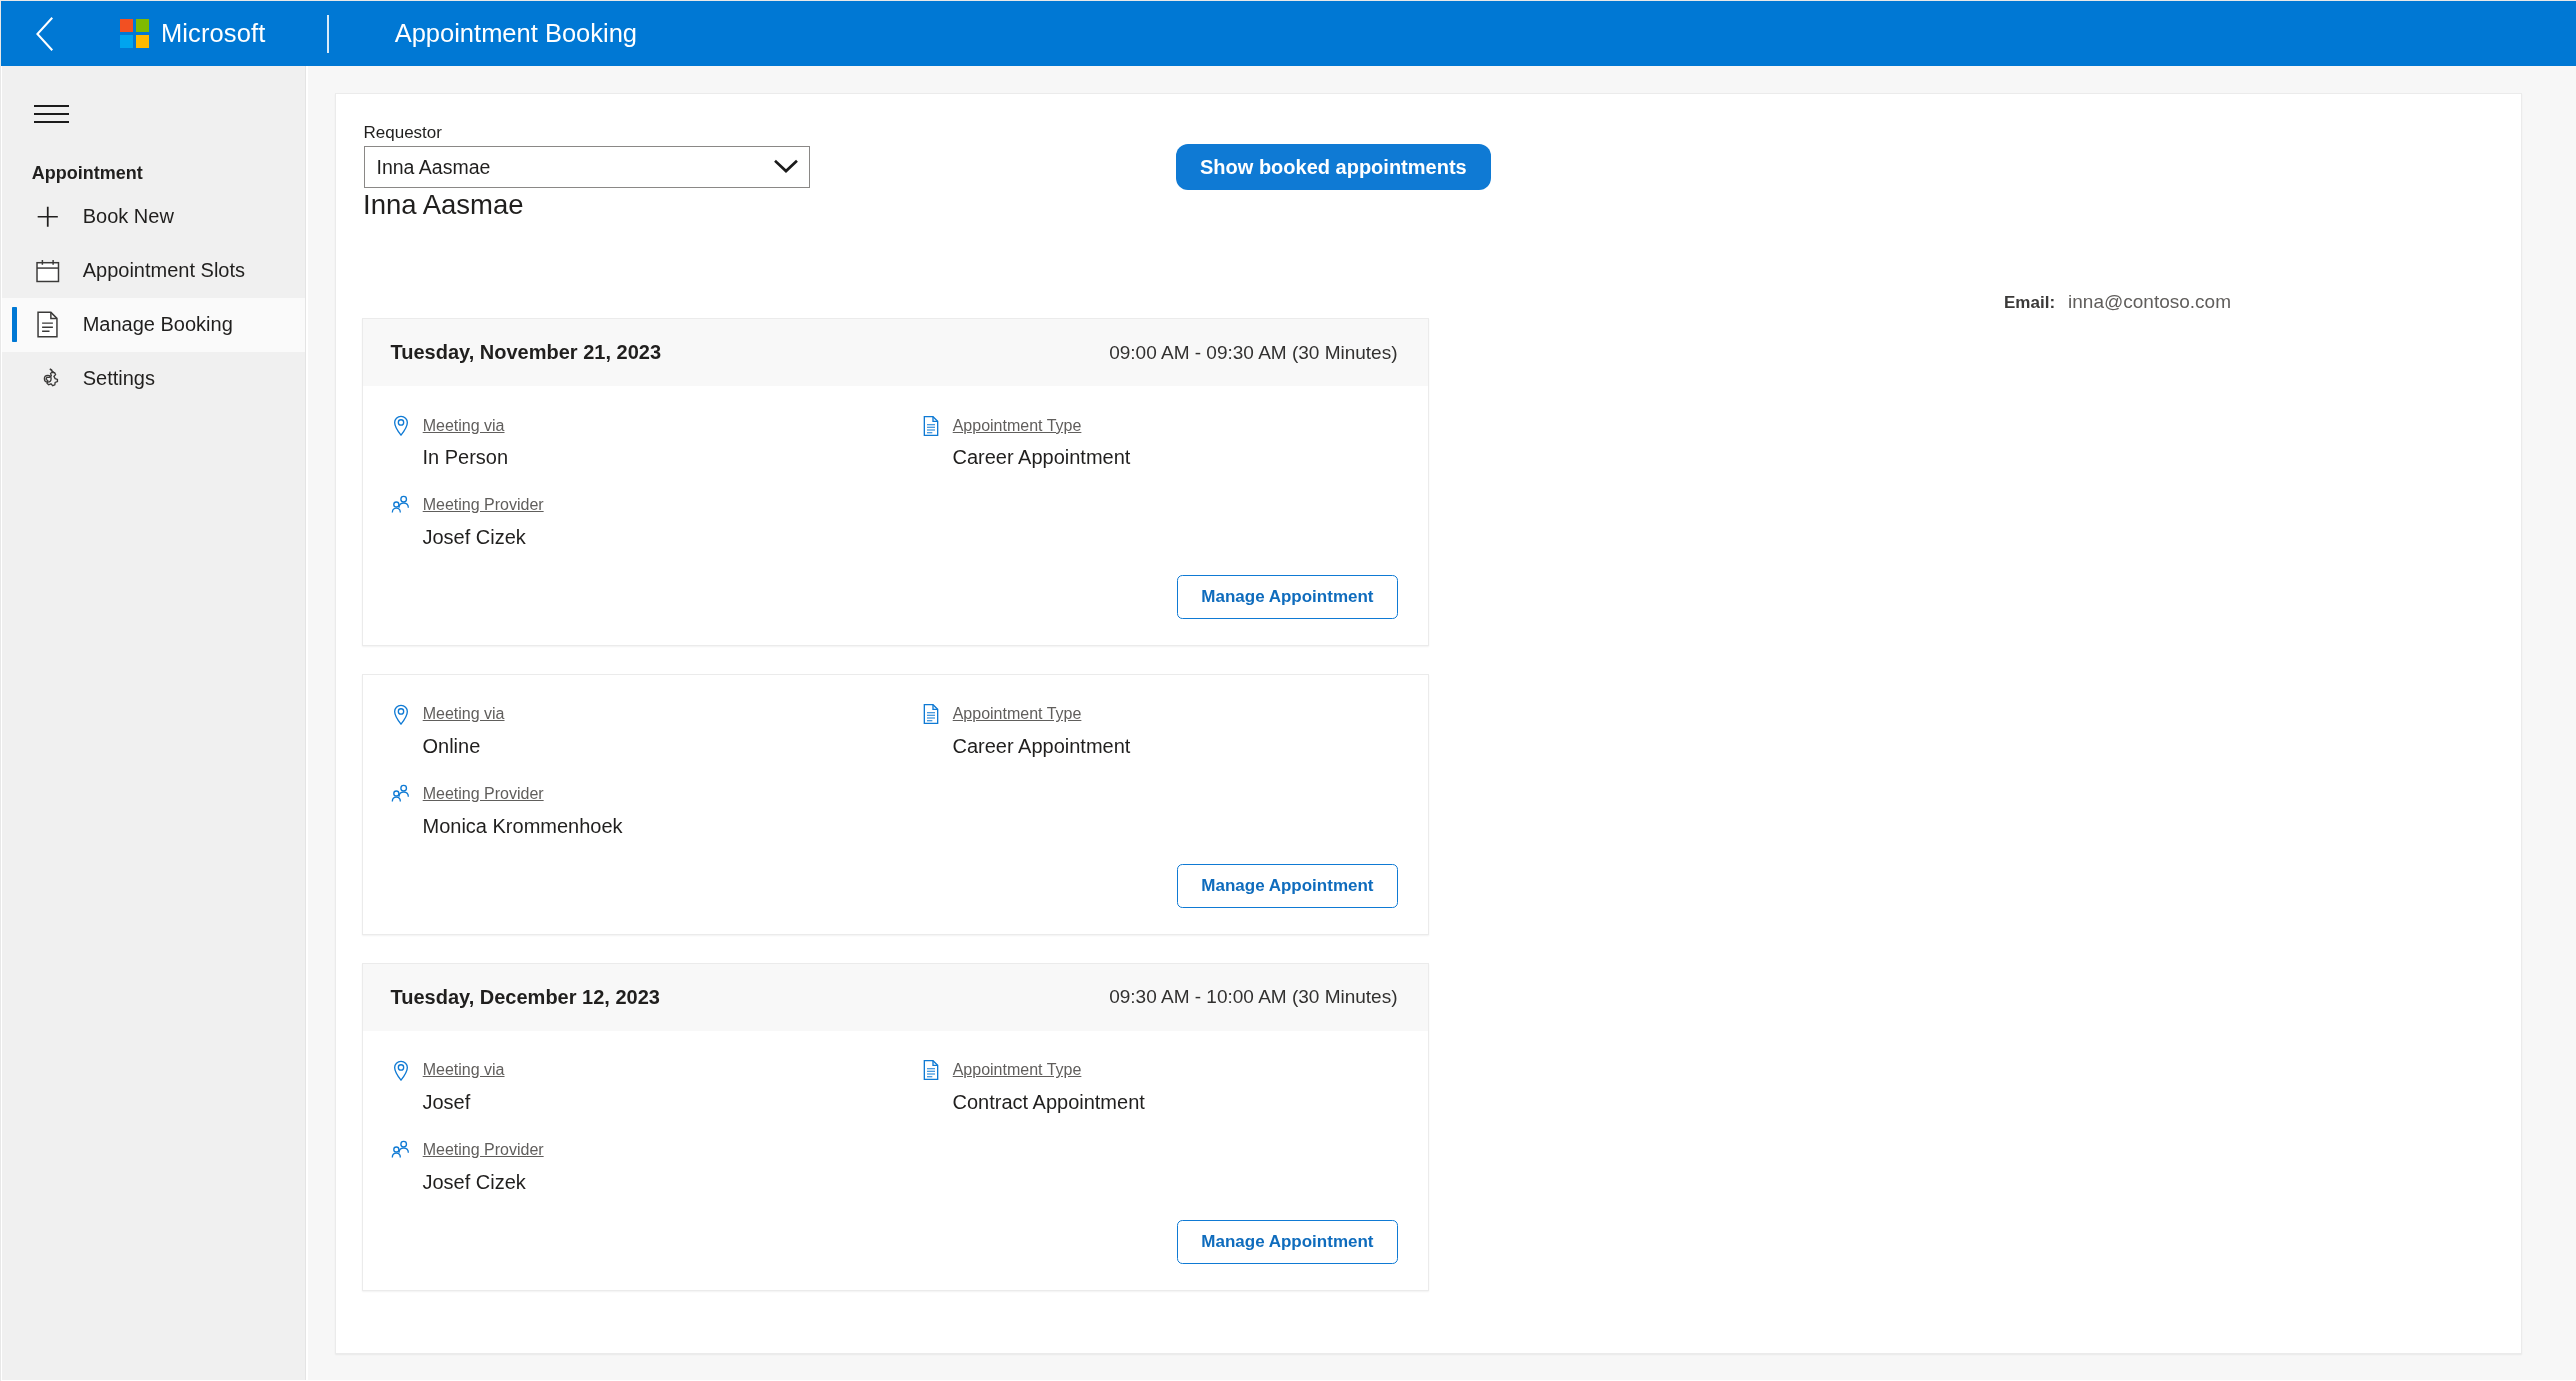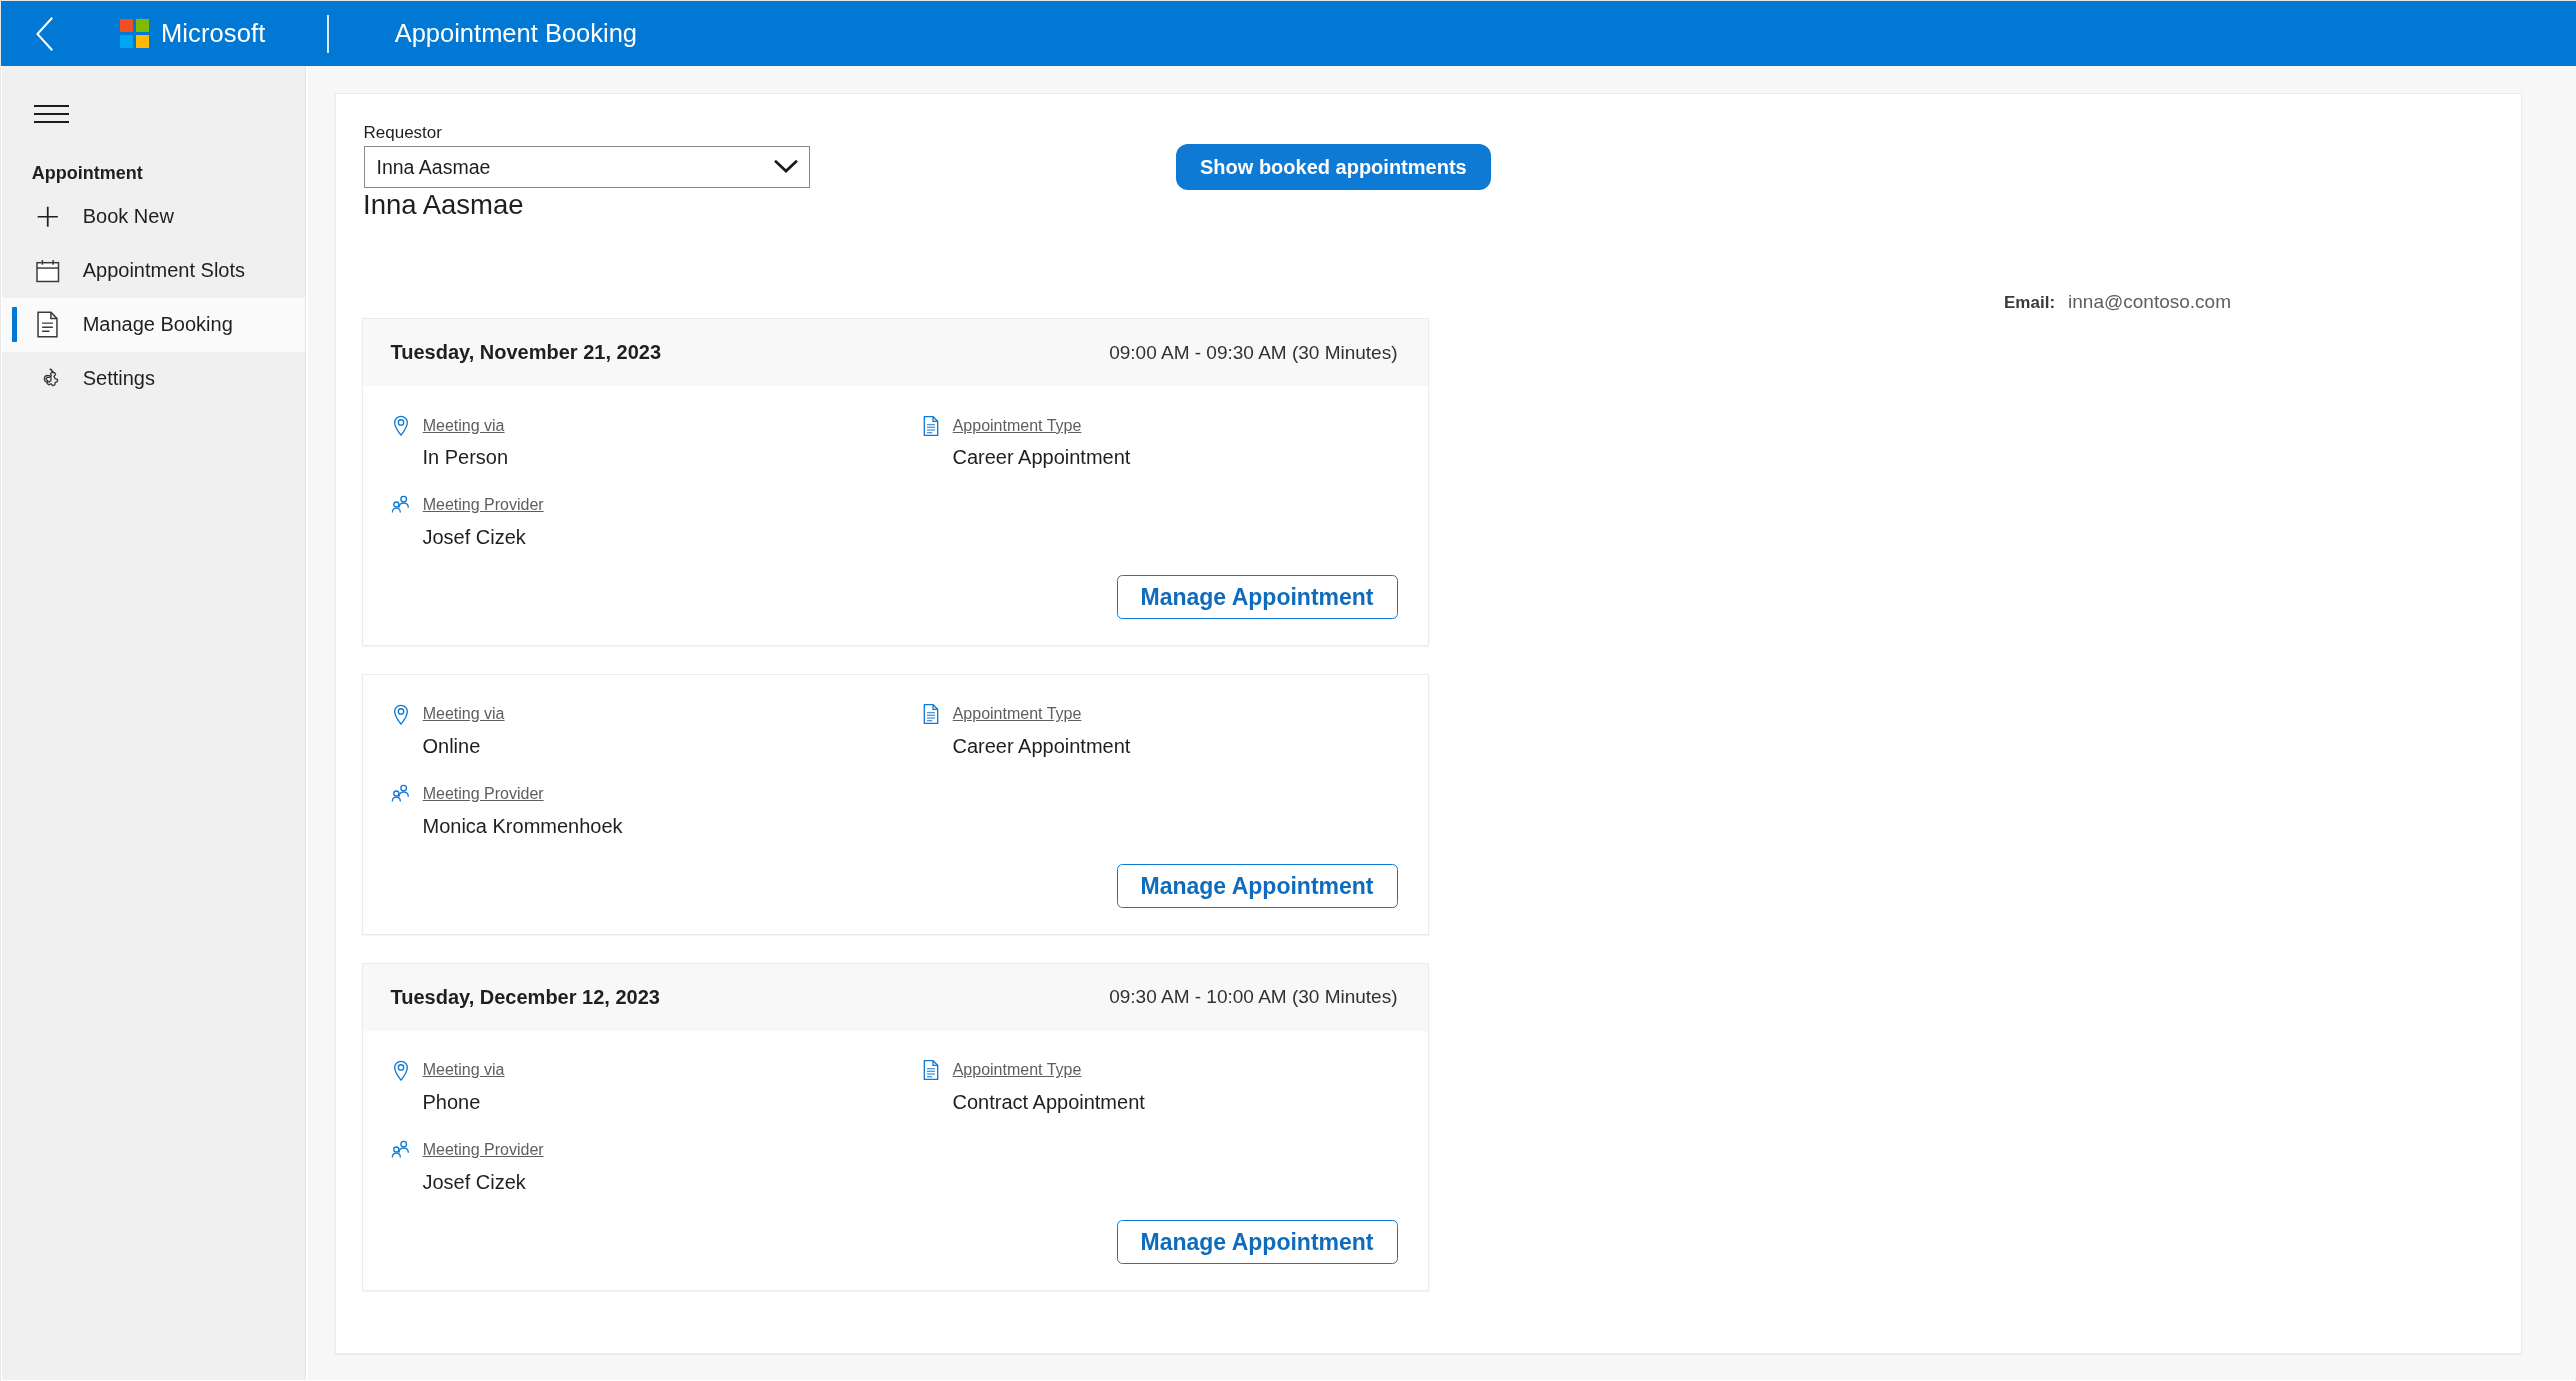--- a/index.html
+++ b/index.html
@@ -175,21 +175,21 @@
   .field-value { font-size: 20px; color: #201f1e; margin-top: 9.4px; padding-left: 32px; }
   .card-foot {
     display: flex; justify-content: flex-end;
     padding: 0 30px 25.5px 0;
     margin-top: 2.7px;
   }
   .manage-btn {
     height: 44px; padding: 0 23px;
     border: 1.3px solid #0f7ad4; border-radius: 5.4px;
     background: #ffffff; color: #0f6cbd;
-    font-size: 23px; font-weight: 700;
+    font-size: 17px; font-weight: 700;
     font-family: "Liberation Sans", sans-serif;
     display: flex; align-items: center; justify-content: center;
     cursor: pointer;
   }
 </style>
 </head>
 <body>
 
 <div class="app">
 
@@ -405,21 +405,21 @@
               <div class="field">
                 <div class="field-head">
                   <span class="field-icon">
                     <svg width="16" height="21.5" viewBox="0 0 24 32">
                         <path d="M12 2 C6.5 2 2.5 6 2.5 11 C2.5 18 12 30 12 30 C12 30 21.5 18 21.5 11 C21.5 6 17.5 2 12 2 Z" fill="none" stroke="#0f7ad4" stroke-width="2"></path>
                         <circle cx="12" cy="11" r="4" fill="none" stroke="#0f7ad4" stroke-width="2"></circle>
                       </svg>
                   </span>
                   <span class="field-label">Meeting via</span>
                 </div>
-                <div class="field-value">Phone</div>
+                <div class="field-value">Josef</div>
               </div>
               <div class="field">
                 <div class="field-head">
                   <span class="field-icon">
                     <svg width="16" height="20" viewBox="0 0 24 30">
                         <path d="M2 1 H15 L22 8 V29 H2 Z" fill="none" stroke="#0f7ad4" stroke-width="2"></path>
                         <path d="M15 1 V8 H22" fill="none" stroke="#0f7ad4" stroke-width="2"></path>
                         <path d="M6 13 H18 M6 17 H18 M6 21 H18 M6 25 H14" stroke="#0f7ad4" stroke-width="1.6"></path>
                       </svg>
                   </span>

